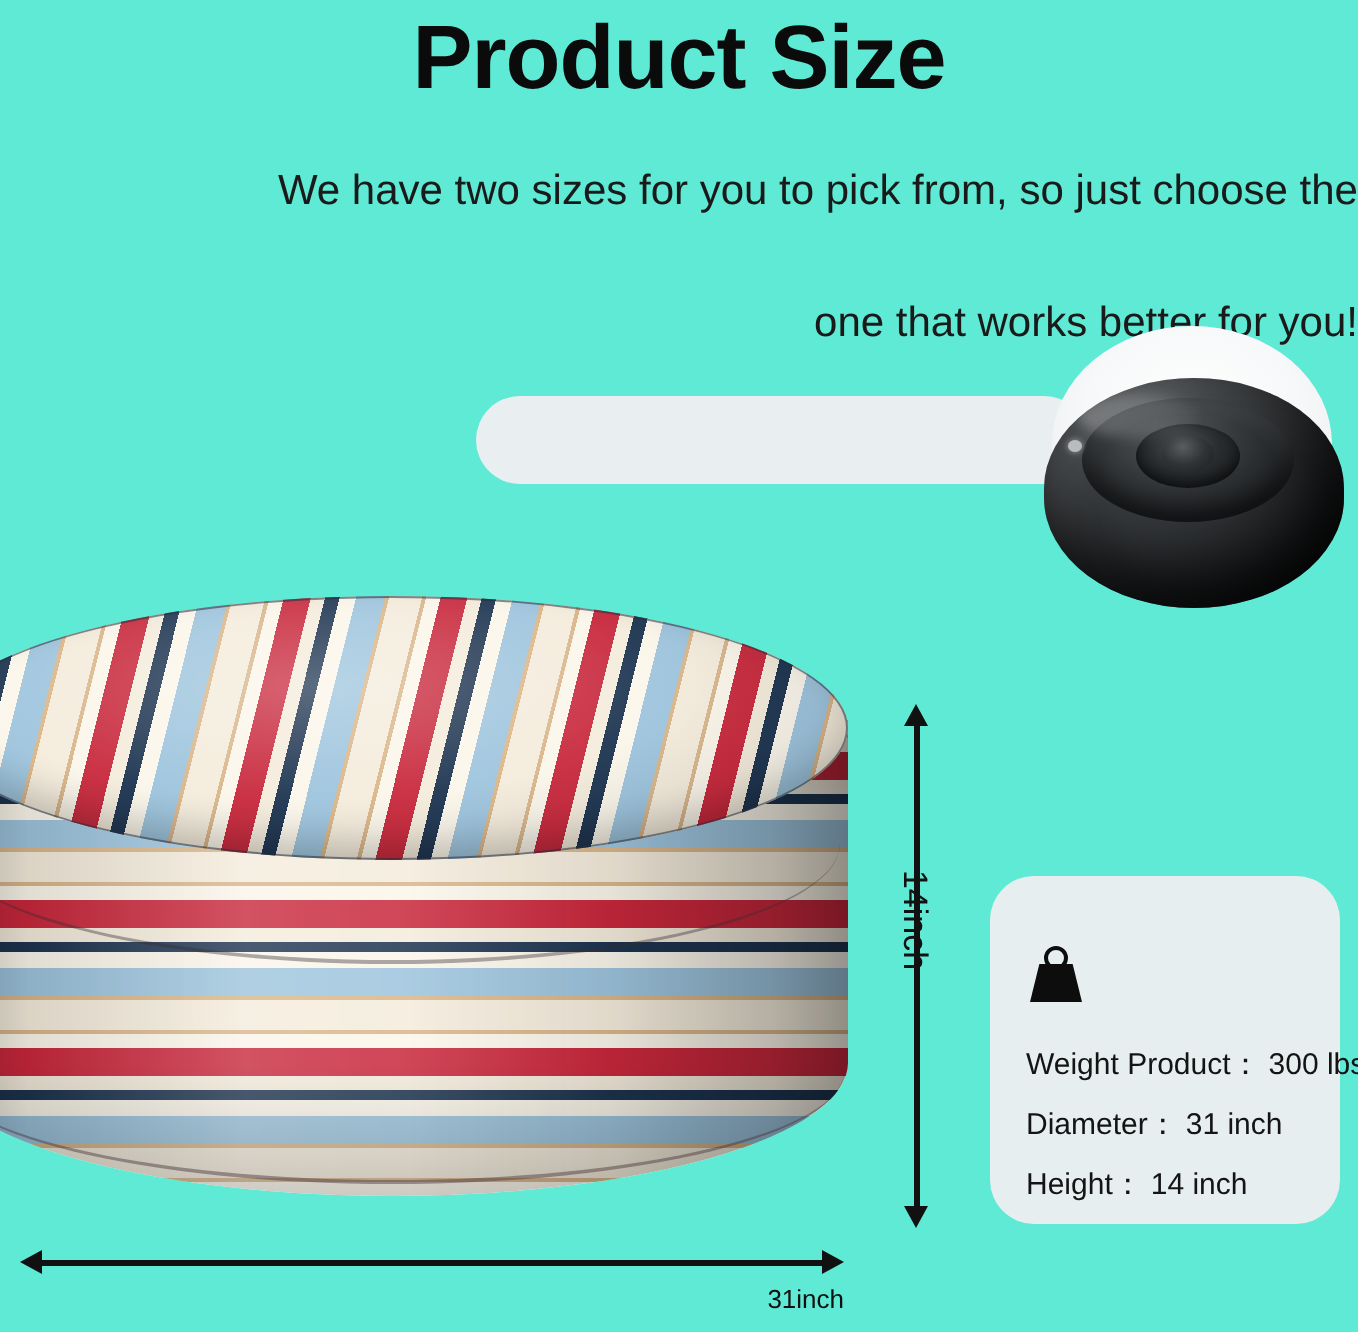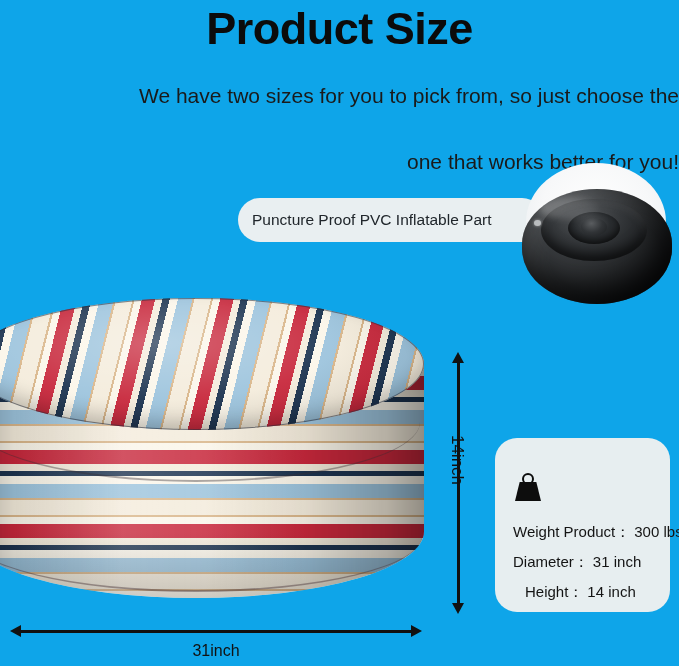--- a/index.html
+++ b/index.html
@@ -8,21 +8,21 @@
     background: #ffffff;
   }
   body {
     font-family: "Liberation Sans", sans-serif;
     -webkit-font-smoothing: antialiased;
   }
   #page {
     position: relative;
     width: 679px;
     height: 666px;
-    background: #0ea5e9;
+    background: #5eead4;
     overflow: hidden;
   }
 
   
   #page-title {
     position: absolute;
     left: 0;
     top: 2px;
     width: 679px;
     text-align: center;
@@ -328,22 +328,22 @@
     border-bottom: 6px solid transparent;
   }
   .arrow-head-left { left: 0; border-right: 11px solid #111111; }
   .arrow-head-right { right: 0; border-left: 11px solid #111111; }
 
   #width-label {
     position: absolute;
     left: 10px;
     top: 642px;
     width: 412px;
-    text-align: center;
-    font-size: 16px;
+    text-align: right;
+    font-size: 13px;
     color: #111111;
   }
 
   
   #spec-card {
     position: absolute;
     left: 495px;
     top: 438px;
     width: 175px;
     height: 174px;
@@ -378,35 +378,34 @@
   }
   .spec-line {
     position: absolute;
     left: 513px;
     font-size: 15px;
     color: #141414;
     white-space: nowrap;
   }
   #spec-line-0 { top: 523px; }
   #spec-line-1 { top: 553px; }
-  #spec-line-2 { top: 583px; margin-left: 12px; }
+  #spec-line-2 { top: 583px; }
   .spec-label { }
   .spec-value { margin-left: 4px; }
 </style>
 </head>
 <body>
 
 <div id="page">
 
   <div id="page-title">Product Size</div>
   <div class="subtitle-line" id="subtitle-line-1">We have two sizes for you to pick from, so just choose the</div>
   <div class="subtitle-line" id="subtitle-line-2">one that works better for you!</div>
 
   <div id="callout-pill"></div>
-  <div id="callout-label">Puncture Proof PVC Inflatable Part</div>
 
   <div id="inflatable-photo">
     <div id="inflatable-halo"></div>
     <div id="inflatable-body"></div>
     <div id="inflatable-ring-outer"></div>
     <div id="inflatable-ring-inner"></div>
     <div id="inflatable-valve"></div>
     <div id="inflatable-highlight"></div>
     <div id="inflatable-nub"></div>
   </div>

